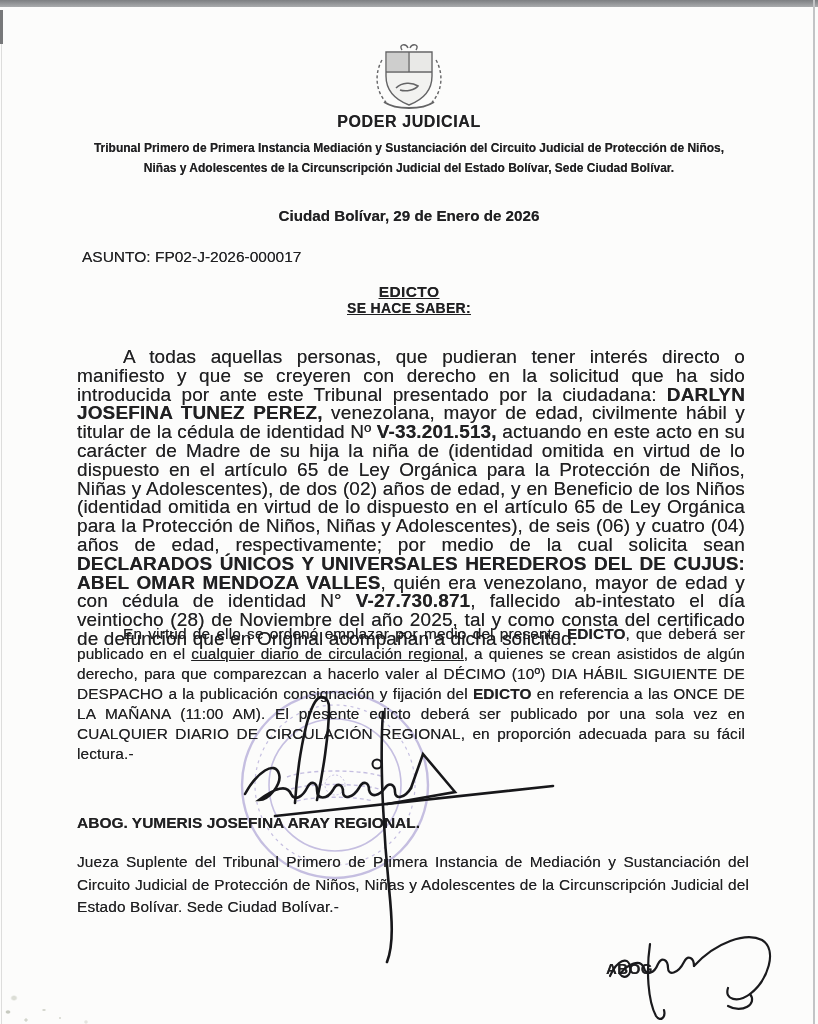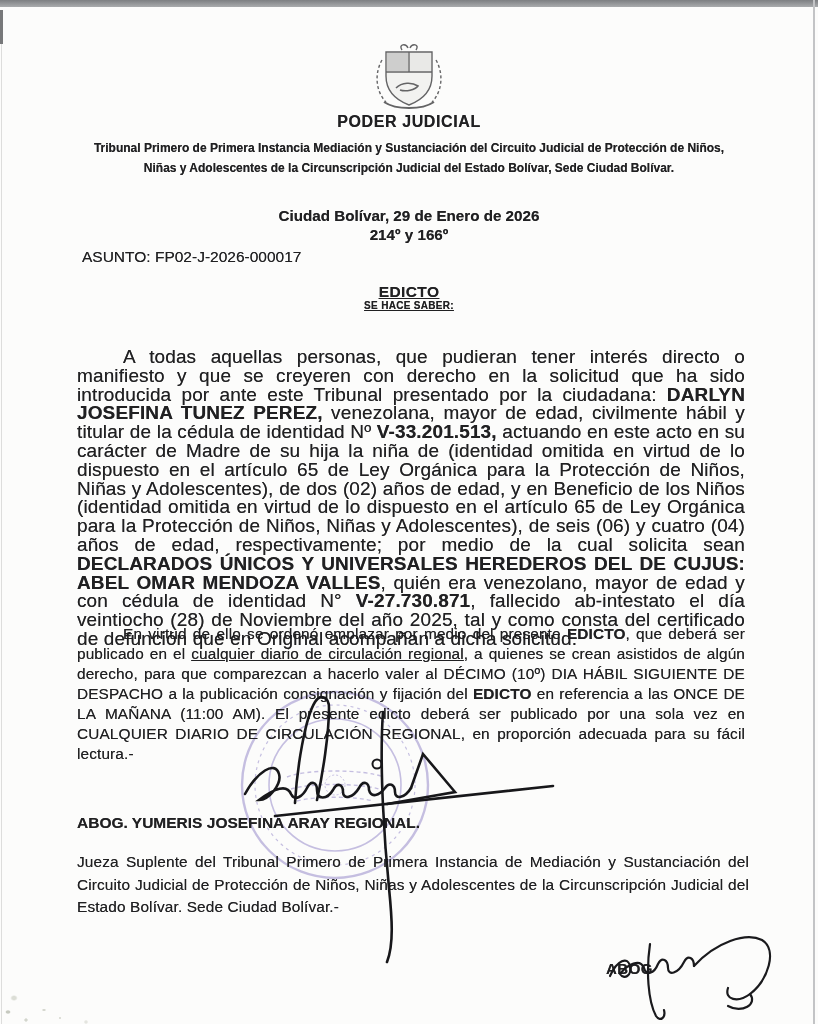--- a/index.html
+++ b/index.html
@@ -16,21 +16,21 @@
 
   .republic{ top:21px; font-weight:bold; font-size:16px; letter-spacing:.5px; }
   .coat{ left:372px; top:44px; }
   .poder{ top:113px; font-weight:bold; font-size:16px; letter-spacing:.6px; }
   .tribunal{ top:139px; left:89px; width:640px; text-align:center;
              font-weight:bold; font-size:12px; line-height:19.5px; }
   .dateline{ top:207px; font-weight:bold; font-size:15.2px; }
   .yearsline{ top:226px; font-weight:bold; font-size:15.2px; }
   .asunto{ left:82px; top:248px; font-weight:normal; font-size:15.5px; }
   .edicto{ top:283px; font-weight:bold; font-size:15.5px; text-decoration:underline; letter-spacing:.4px; }
-  .saber{ top:300px; font-weight:bold; font-size:10px; text-decoration:underline; letter-spacing:.3px; }
+  .saber{ top:300px; font-weight:bold; font-size:14px; text-decoration:underline; letter-spacing:.3px; }
 
   .para{ text-align:justify; letter-spacing:.12px; z-index:2; }
   .p1{ left:77px; top:329px; width:668px; font-size:19px; line-height:18.8px; text-indent:46px; }
   .p2{ left:77px; top:609px; width:668px; font-size:15.4px; line-height:20px; text-indent:46px; }
 
   .judge-name{ left:77px; top:814px; font-weight:bold; font-size:15.5px; z-index:2; }
   .judge-title{ left:77px; top:836px; width:672px; font-size:15.4px; line-height:22.5px;
                 text-align:justify; letter-spacing:.12px; z-index:2; }
 
   .secretary{ left:548px; top:960px; width:215px; text-align:center; z-index:2; }
@@ -90,21 +90,20 @@
         <path d="M64 16 C72 30,70 48,60 58" stroke-dasharray="3 2.4"></path>
 
         <path d="M12 58 C24 66,50 66,62 58" stroke-width="2"></path>
       </g>
     </svg>
   </div>
 
   <div class="abs center poder txt">PODER JUDICIAL</div>
   <div class="abs tribunal txt">Tribunal Primero de Primera Instancia Mediación y Sustanciación del Circuito Judicial de Protección de Niños, Niñas y Adolescentes de la Circunscripción Judicial del Estado Bolívar, Sede Ciudad Bolívar.</div>
   <div class="abs center dateline txt">Ciudad Bolívar, 29 de Enero de 2026</div>
-  <div class="abs center yearsline txt">214º y 166º</div>
 
   <div class="abs asunto txt">ASUNTO: FP02-J-2026-000017</div>
   <div class="abs center edicto txt">EDICTO</div>
   <div class="abs center saber txt">SE HACE SABER:</div>
 
   <p class="abs para p1 txt"><span>A todas aquellas personas, que pudieran tener interés directo o manifiesto y que se creyeren con derecho en la solicitud que ha sido introducida por ante este Tribunal presentado por la ciudadana: </span><span class="b">DARLYN JOSEFINA TUNEZ PEREZ,</span><span> venezolana, mayor de edad, civilmente hábil y titular de la cédula de identidad Nº </span><span class="b">V-33.201.513,</span><span> actuando en este acto en su carácter de Madre de su hija la niña de (identidad omitida en virtud de lo dispuesto en el artículo 65 de Ley Orgánica para la Protección de Niños, Niñas y Adolescentes), de dos (02) años de edad, y en Beneficio de los Niños (identidad omitida en virtud de lo dispuesto en el artículo 65 de Ley Orgánica para la Protección de Niños, Niñas y Adolescentes), de seis (06) y cuatro (04) años de edad, respectivamente; por medio de la cual solicita sean </span><span class="b">DECLARADOS ÚNICOS Y UNIVERSALES HEREDEROS DEL DE CUJUS: ABEL OMAR MENDOZA VALLES</span><span>, quién era venezolano, mayor de edad y con cédula de identidad N° </span><span class="b">V-27.730.871</span><span>, fallecido ab-intestato el día veintiocho (28) de Noviembre del año 2025, tal y como consta del certificado de defunción que en Original acompañan a dicha solicitud.</span></p>
   <p class="abs para p2 txt"><span>En virtud de ello se ordenó emplazar por medio del presente </span><span class="b">EDICTO</span><span>, que deberá ser publicado en el </span><span class="u">cualquier diario de circulación regional</span><span>, a quienes se crean asistidos de algún derecho, para que comparezcan a hacerlo valer al DÉCIMO (10º) DIA HÁBIL SIGUIENTE DE DESPACHO a la publicación consignación y fijación del </span><span class="b">EDICTO</span><span> en referencia a las ONCE DE LA MAÑANA (11:00 AM). El presente edicto deberá ser publicado por una sola vez en CUALQUIER DIARIO DE CIRCULACIÓN REGIONAL, en proporción adecuada para su fácil lectura.-</span></p>
 
   <div class="abs stamp">
     <svg width="200" height="200" viewBox="0 0 200 200">

